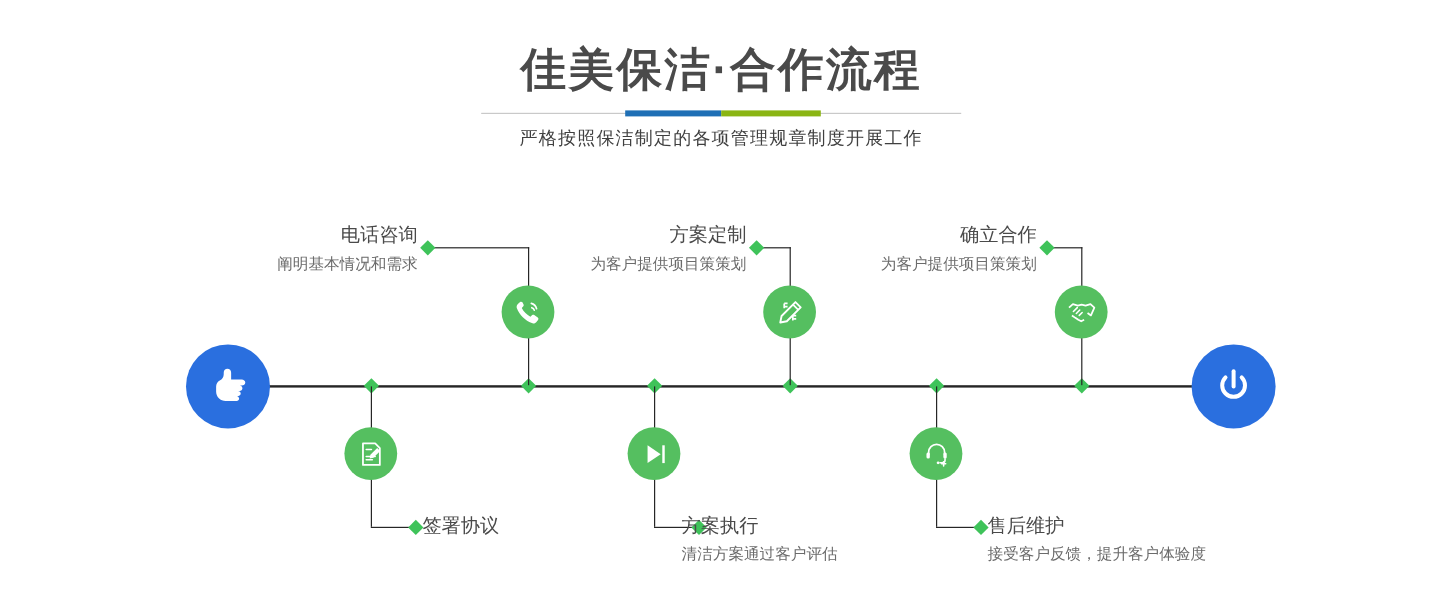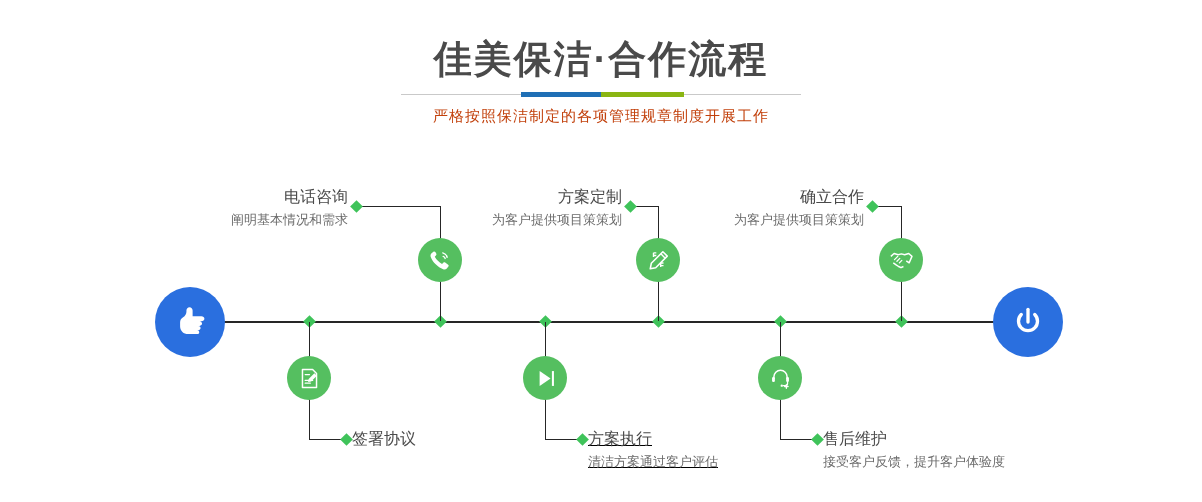--- a/index.html
+++ b/index.html
@@ -157,21 +157,21 @@
 </style>
 </head>
 <body>
 
 <div id="header">
   <div id="page-title" style="color: rgb(74, 74, 74);">佳美保洁·合作流程</div>
   <div id="title-divider">
     <div id="divider-seg-blue" style="background: rgb(31, 111, 181);"></div>
     <div id="divider-seg-green" style="background: rgb(138, 181, 19);"></div>
   </div>
-  <div id="page-subtitle" style="color: #c2410c;">严格按照保洁制定的各项管理规章制度开展工作</div>
+  <div id="page-subtitle" style="color: #404040;">严格按照保洁制定的各项管理规章制度开展工作</div>
 </div>
 
 <div id="timeline">
 
   <div id="main-axis" style="background: rgb(38, 38, 38);"></div>
 
   <div class="endpoint" id="start-node" style="background: rgb(42, 111, 223);">
     <span>
       <svg width="38" height="38" viewBox="0 0 48 48">
         <path fill="#ffffff" d="M19.5 9.5c0-2.2 1.7-4 3.9-4s3.9 1.8 3.9 4v7.2h11.1c2.1 0 3.8 1.4 3.8 3.2s-1.7 3.2-3.8 3.2h-2.3c1.7 0 3.1 1.3 3.1 2.9s-1.4 2.9-3.1 2.9h-1.6c1.6 0 2.9 1.2 2.9 2.7s-1.3 2.7-2.9 2.7h-1.4c1.4 0 2.6 1.1 2.6 2.5s-1.2 2.5-2.6 2.5H21.6c-5.6 0-10.1-4.3-10.1-9.7v-5.4c0-2.7 1.5-5 3.8-6.3 2.6-1.4 4.2-4 4.2-6.8V9.5z"></path>
@@ -264,21 +264,21 @@
     <div class="node" style="left:523px; top:356px;">
       <div class="node-circle" style="background: rgb(85, 191, 96);">
         <span>
           <svg width="25" height="25" viewBox="0 0 32 32">
             <path fill="#ffffff" d="M8.5 6.5l14 9.5-14 9.5z"></path>
             <rect x="24.2" y="6.5" width="2.6" height="19" fill="#ffffff"></rect>
           </svg>
         </span>
       </div>
     </div>
-    <div class="label-block align-left" style="left:588px; top:428px;text-decoration:underline;">
+    <div class="label-block align-left" style="left:568px; top:428px;">
       <div class="label-title">方案执行</div>
       <div class="label-desc">清洁方案通过客户评估</div>
     </div>
   </div>
 
   <div>
     <div class="diamond" style="left: 897px; top: 317px; background: rgb(63, 195, 90);"></div>
     <div class="connector-v" style="left: 901px; top: 206px; height: 115px; background: rgb(38, 38, 38);"></div>
     <div class="connector-h" style="left: 872px; top: 206px; width: 30px; background: rgb(38, 38, 38);"></div>
     <div class="diamond" style="left: 868px; top: 202px; background: rgb(63, 195, 90);"></div>

